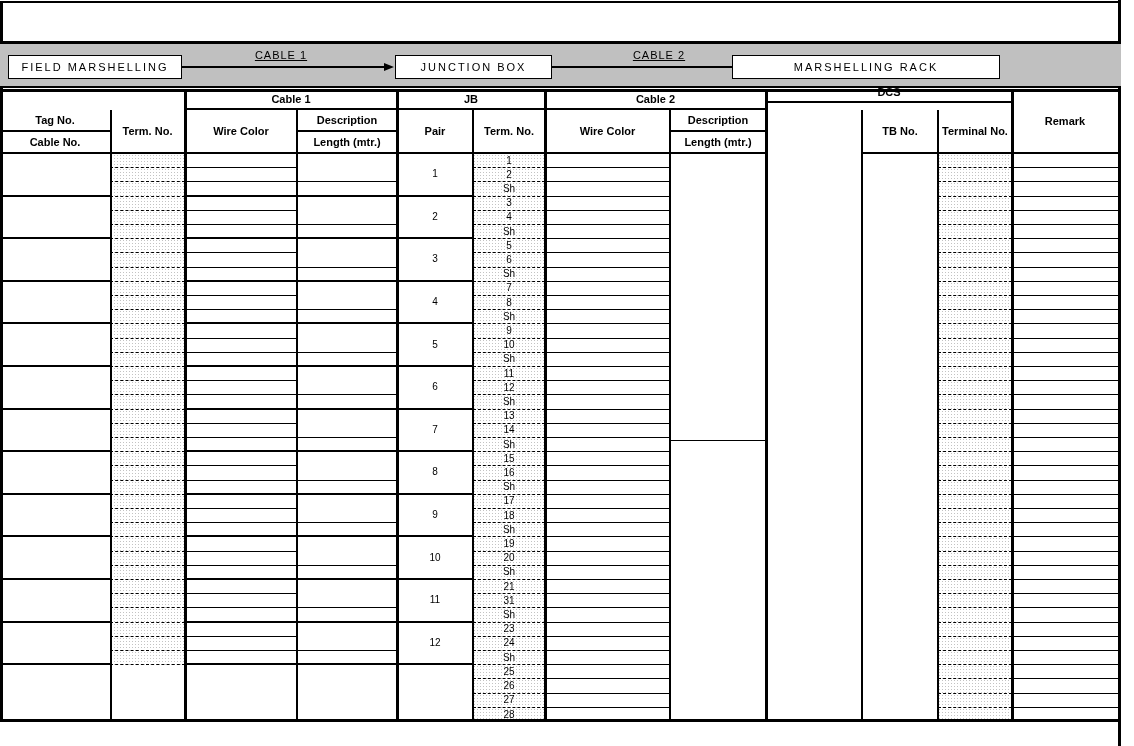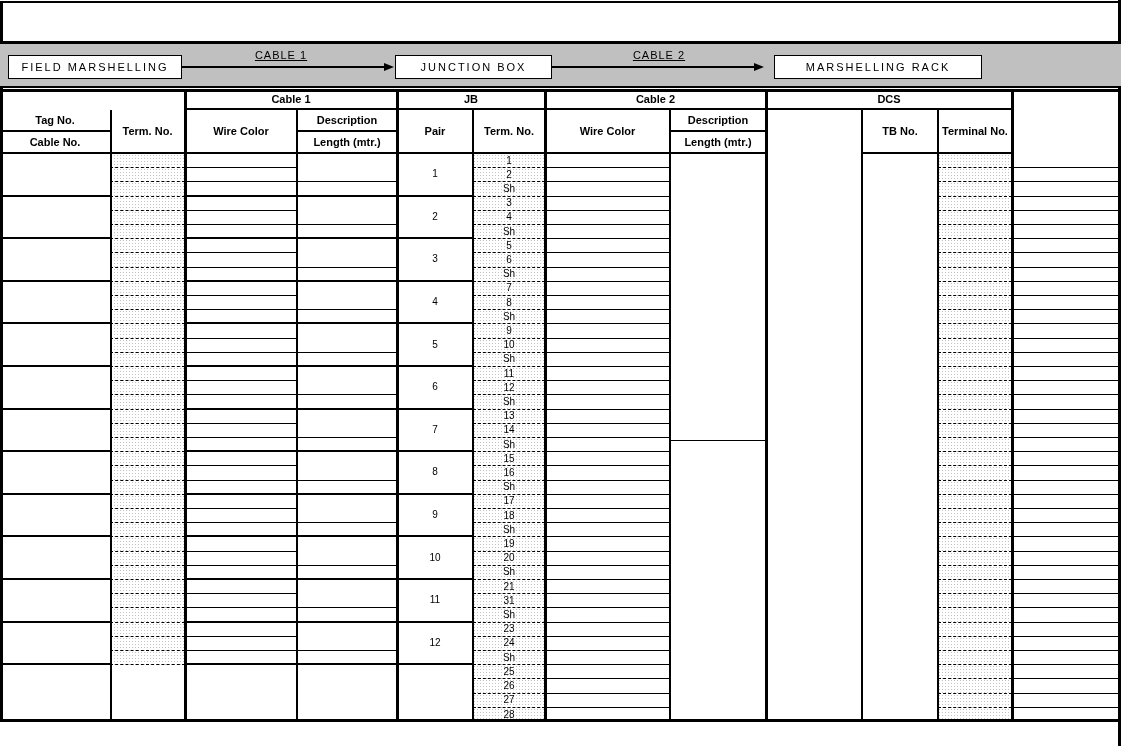--- a/index.html
+++ b/index.html
@@ -50,31 +50,32 @@
     </div>
     <div class="alin" style="left:182px;width:202px;"></div>
     <div class="ahead" style="left:384px;"></div>
     <div class="clbl" style="left:231px;">CABLE  1</div>
     <div class="fbox" style="left:395px;width:157px;">
       <span>JUNCTION  BOX</span>
     </div>
     <div class="alin" style="left:552px;width:202px;"></div>
     <div class="ahead" style="left:754px;"></div>
     <div class="clbl" style="left:609px;">CABLE  2</div>
-    <div class="fbox" style="left:774px;width:208px;">
+    <div class="fbox" style="left:732px;width:268px;">
       <span>MARSHELLING  RACK</span>
     </div>
   </div>
 
   <div class="hline" style="left:0;top:89px;width:1121px;height:3px;"></div>
 
   <div class="cell hdr" style="left:185px;top:89px;width:212px;height:21px;">Cable 1</div>
   <div class="cell hdr" style="left:397px;top:89px;width:148px;height:21px;">JB</div>
   <div class="cell hdr" style="left:545px;top:89px;width:221px;height:21px;">Cable 2</div>
-  <div class="cell hdr" style="left:766px;top:89px;width:246px;height:21px;">DCS</div>
+  <div class="cell hdr" style="left:766px;top:82px;width:246px;height:21px;">DCS</div>
+  <div class="cell hdr" style="left:1012px;top:89px;width:106px;height:65px;">Remark</div>
 
   <div class="cell hdr" style="left:0;top:110px;width:110px;height:22px;">Tag No.</div>
   <div class="cell hdr" style="left:0;top:132px;width:110px;height:22px;">Cable No.</div>
   <div class="cell hdr" style="left:110px;top:110px;width:75px;height:44px;">Term. No.</div>
   <div class="cell hdr" style="left:185px;top:110px;width:112px;height:44px;">Wire Color</div>
   <div class="cell hdr" style="left:297px;top:110px;width:100px;height:22px;">Description</div>
   <div class="cell hdr" style="left:297px;top:132px;width:100px;height:22px;">Length (mtr.)</div>
   <div class="cell hdr" style="left:397px;top:110px;width:76px;height:44px;">Pair</div>
   <div class="cell hdr" style="left:473px;top:110px;width:72px;height:44px;">Term. No.</div>
   <div class="cell hdr" style="left:545px;top:110px;width:125px;height:44px;">Wire Color</div>

